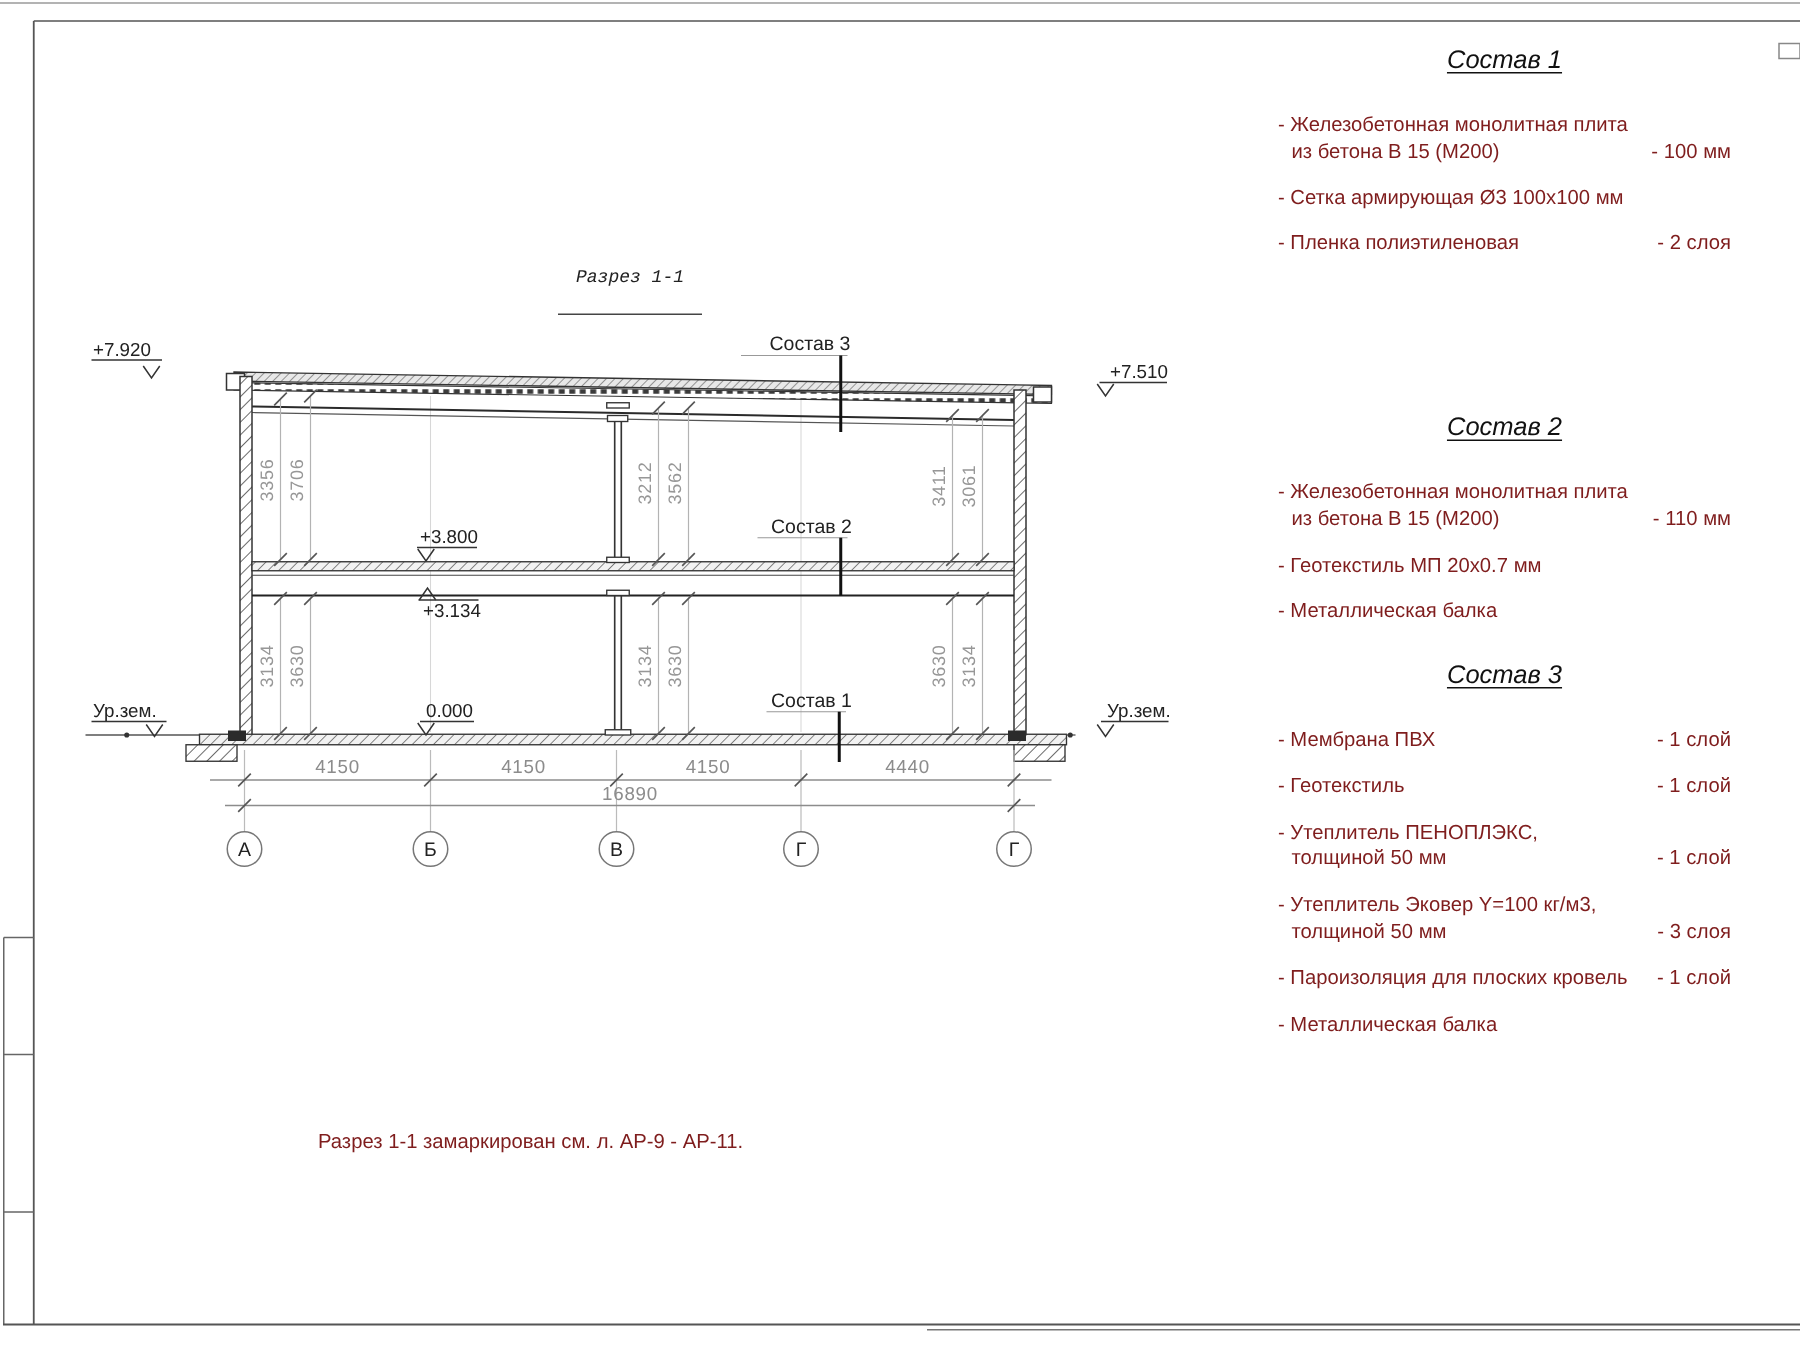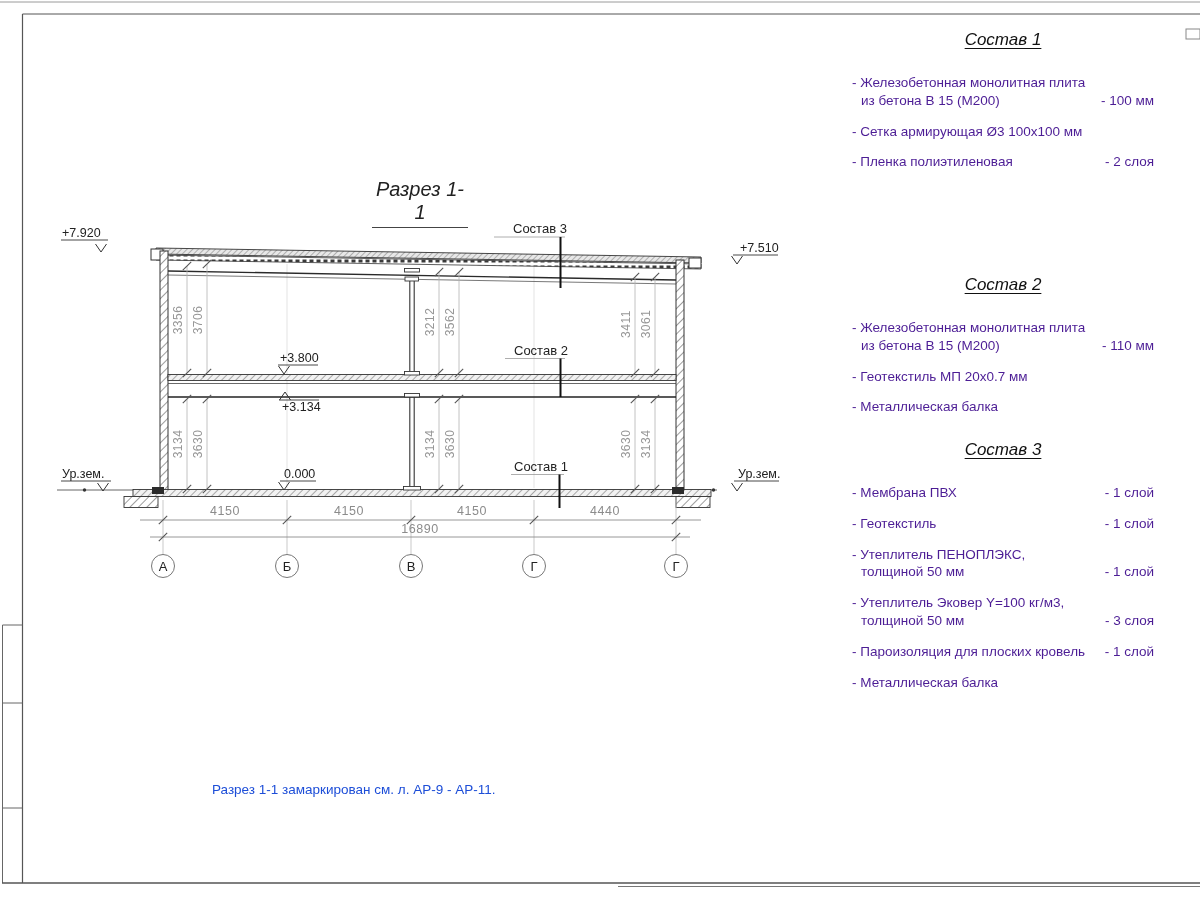--- a/index.html
+++ b/index.html
@@ -8,32 +8,32 @@
     background:#ffffff;font-family:"Liberation Sans",sans-serif;color:#1a1a1a;
   }
   svg{position:absolute;left:0;top:0;}
   .dimv{font-size:12px;fill:#979797;text-anchor:middle;letter-spacing:.5px;}
   .dimh{font-size:12.5px;fill:#8c8c8c;text-anchor:middle;letter-spacing:.5px;}
   .elev{font-size:12.5px;fill:#222;}
   .axisl{font-size:13px;fill:#222;text-anchor:middle;}
   .slabel{font-size:13px;fill:#222;}
   .drawing-title{
     position:absolute;left:372px;top:178px;width:96px;text-align:center;
-    font-style:italic;font-size:20px;color:#222;
-    border-bottom:1.2px solid #444;padding-bottom:3px;
+    font-style:italic;font-size:12px;color:#222;
+    border-bottom:1.2px solid #444;padding-bottom:17px;font-family:Liberation Mono, monospace;
   }
   .panel{position:absolute;left:852px;width:302px;}
   .comp-title{
     text-align:center;font-style:italic;font-size:17px;color:#111;
     text-decoration:underline;text-underline-offset:3px;margin:0 0 24px 0;font-weight:400;
   }
-  .comp-item{display:flex;align-items:flex-end;margin-bottom:13px;font-size:13.5px;line-height:1.32;color:#4c1d95;}
+  .comp-item{display:flex;align-items:flex-end;margin-bottom:13px;font-size:13.5px;line-height:1.32;color:#7f1d1d;}
   .item-name{white-space:pre-line;padding-left:9px;text-indent:-9px;max-width:240px;}
   .item-value{margin-left:auto;white-space:nowrap;padding-left:8px;}
-  .note{position:absolute;left:212px;top:782px;font-size:13.5px;color:#1d4ed8;}
+  .note{position:absolute;left:212px;top:753px;font-size:13.5px;color:#7f1d1d;}
 </style>
 </head>
 <body>
 
 <svg width="1200" height="900" viewBox="0 0 1200 900">
   <defs>
     <pattern id="hWall" width="6" height="6" patternUnits="userSpaceOnUse" patternTransform="rotate(45)">
       <rect width="6" height="6" fill="#ffffff"></rect>
       <line x1="0" y1="0" x2="0" y2="6" stroke="#5a5a5a" stroke-width="1.2"></line>
     </pattern>

